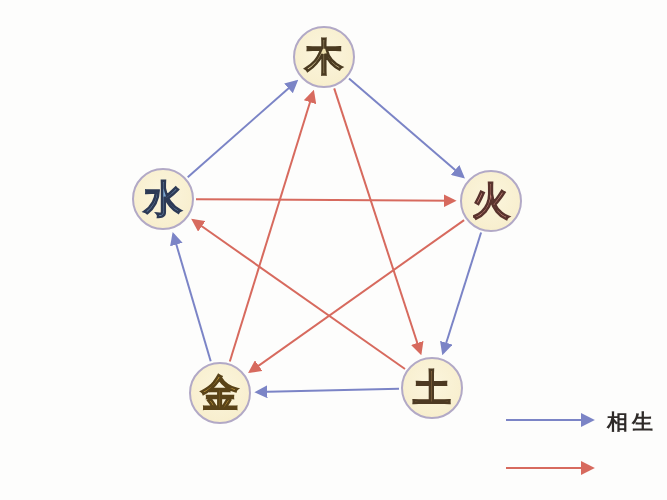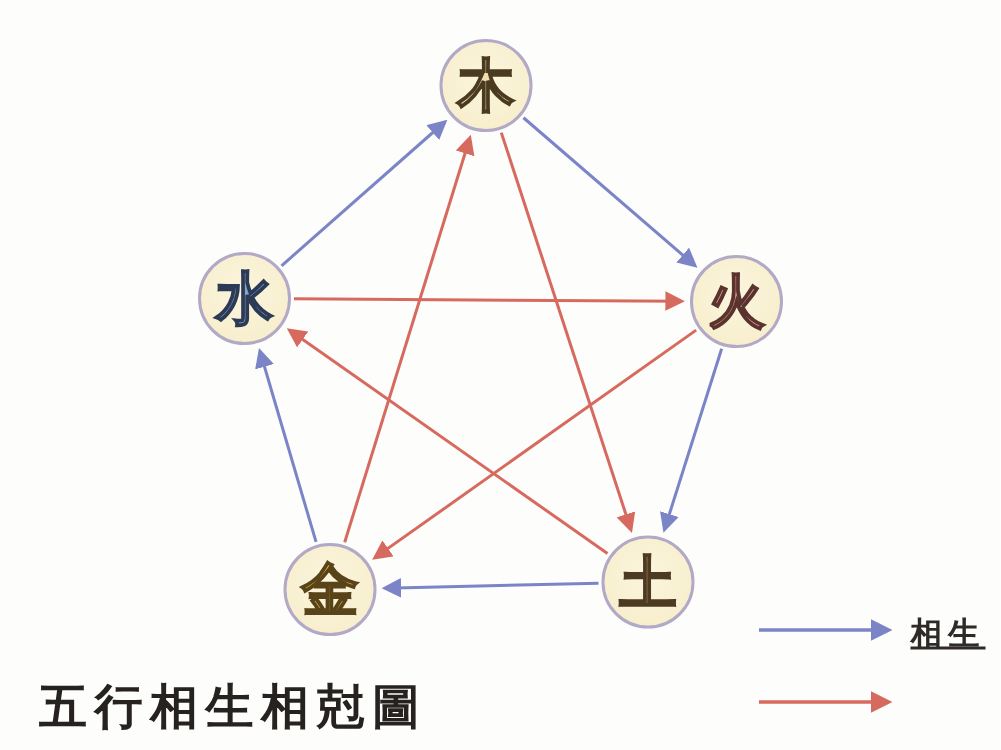--- a/index.html
+++ b/index.html
@@ -51,21 +51,20 @@
     white-space: nowrap;
   }
   .legend-label {
     position: absolute;
     font-size: 21px;
     font-weight: bold;
     color: #2e2a28;
     letter-spacing: 4px;
     z-index: 3;
     white-space: nowrap;
-    text-decoration: underline;
   }
   .legend-label-sheng { left: 607px; top: 408px; }
   .legend-label-ke    { left: 607px; top: 456px; }
 </style>
 </head>
 <body>
 
 <div class="stage">
 
   <svg id="edges-svg" viewBox="0 0 667 500">
@@ -100,17 +99,16 @@
   <div class="node node-earth">
     <span class="glyph" style="color: rgb(185, 143, 92); -webkit-text-stroke: 1.3px rgb(77, 58, 34);">土</span>
   </div>
   <div class="node node-metal">
     <span class="glyph" style="color: rgb(230, 180, 65); -webkit-text-stroke: 1.3px rgb(89, 67, 24);">金</span>
   </div>
   <div class="node node-water">
     <span class="glyph" style="color: rgb(126, 168, 209); -webkit-text-stroke: 1.3px rgb(45, 58, 85);">水</span>
   </div>
 
-  <div class="title">五行相生相尅圖</div>
 
   <div class="legend-label legend-label-sheng">相生</div>
 
 </div>
 
 </body></html>

